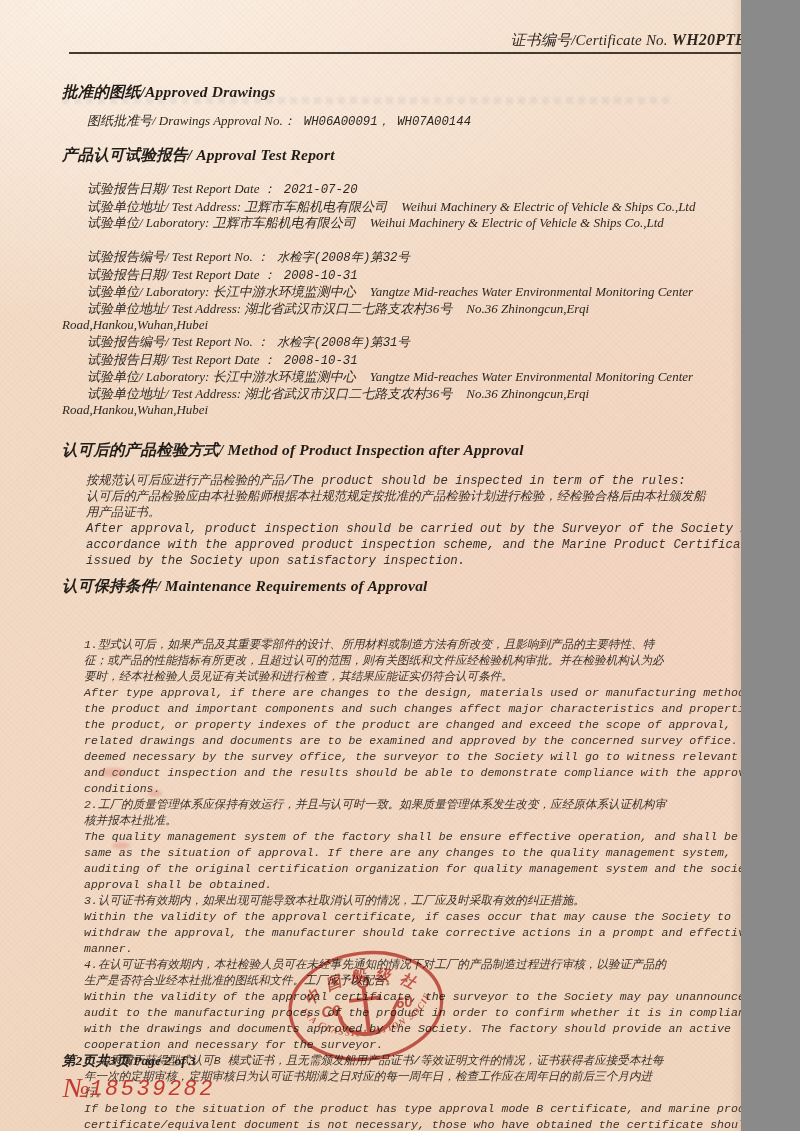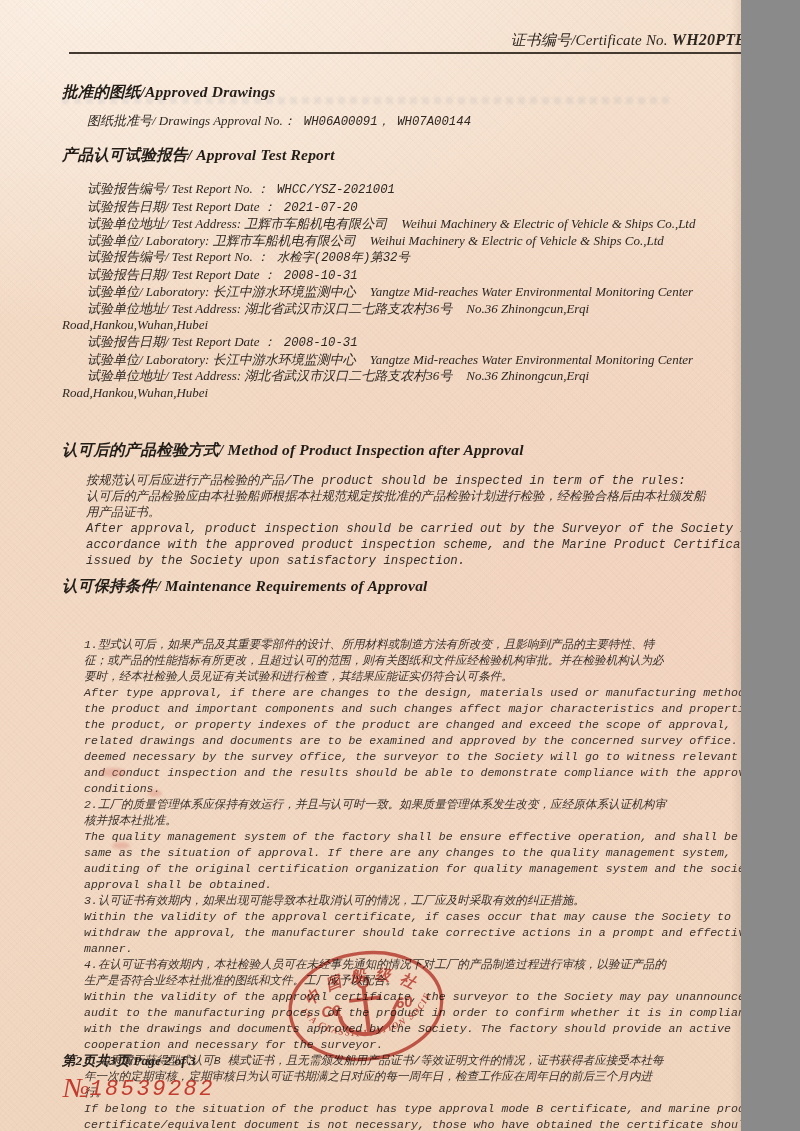--- a/index.html
+++ b/index.html
@@ -63,35 +63,35 @@
 
   <div class="abs h h1">批准的图纸/Approved Drawings</div>
   <div class="abs bleed"></div>
   <div class="abs drawline">
     <span>图纸批准号/ Drawings Approval No.：</span><span class="val">WH06A00091， WH07A00144</span>
   </div>
 
   <div class="abs h h2">产品认可试验报告/ Approval Test Report</div>
 
   <div class="abs block b1">
-    <div><span>试验报告编号/ Test Report No. ：</span><span class="val">WHCC/YSZ-2021001</span></div>
     <div><span>试验报告日期/ Test Report Date ：</span><span class="val">2021-07-20</span></div>
     <div><span>试验单位地址/ Test Address:</span> <span>卫辉市车船机电有限公司</span><span class="en">Weihui Machinery &amp; Electric of Vehicle &amp; Ships Co.,Ltd</span></div>
     <div><span>试验单位/ Laboratory:</span> <span>卫辉市车船机电有限公司</span><span class="en">Weihui Machinery &amp; Electric of Vehicle &amp; Ships Co.,Ltd</span></div>
   </div>
 
   <div class="abs block b2">
     <div><span>试验报告编号/ Test Report No. ：</span><span class="val">水检字(2008年)第32号</span></div>
     <div><span>试验报告日期/ Test Report Date ：</span><span class="val">2008-10-31</span></div>
     <div><span>试验单位/ Laboratory:</span> <span>长江中游水环境监测中心</span><span class="en">Yangtze Mid-reaches Water Environmental Monitoring Center</span></div>
     <div><span>试验单位地址/ Test Address:</span> <span>湖北省武汉市汉口二七路支农村36号</span><span class="en">No.36 Zhinongcun,Erqi</span></div>
     <div class="wrapline">Road,Hankou,Wuhan,Hubei</div>
   </div>
 
   <div class="abs block b3">
+    <div><span>试验报告编号/ Test Report No. ：</span><span class="val">水检字(2008年)第31号</span></div>
     <div><span>试验报告日期/ Test Report Date ：</span><span class="val">2008-10-31</span></div>
     <div><span>试验单位/ Laboratory:</span> <span>长江中游水环境监测中心</span><span class="en">Yangtze Mid-reaches Water Environmental Monitoring Center</span></div>
     <div><span>试验单位地址/ Test Address:</span> <span>湖北省武汉市汉口二七路支农村36号</span><span class="en">No.36 Zhinongcun,Erqi</span></div>
     <div class="wrapline">Road,Hankou,Wuhan,Hubei</div>
   </div>
 
   <div class="abs h h3">认可后的产品检验方式/ Method of Product Inspection after Approval</div>
   <div class="abs para paraA">按规范认可后应进行产品检验的产品/The product should be inspected in term of the rules:
 认可后的产品检验应由本社验船师根据本社规范规定按批准的产品检验计划进行检验，经检验合格后由本社颁发船
 用产品证书。

